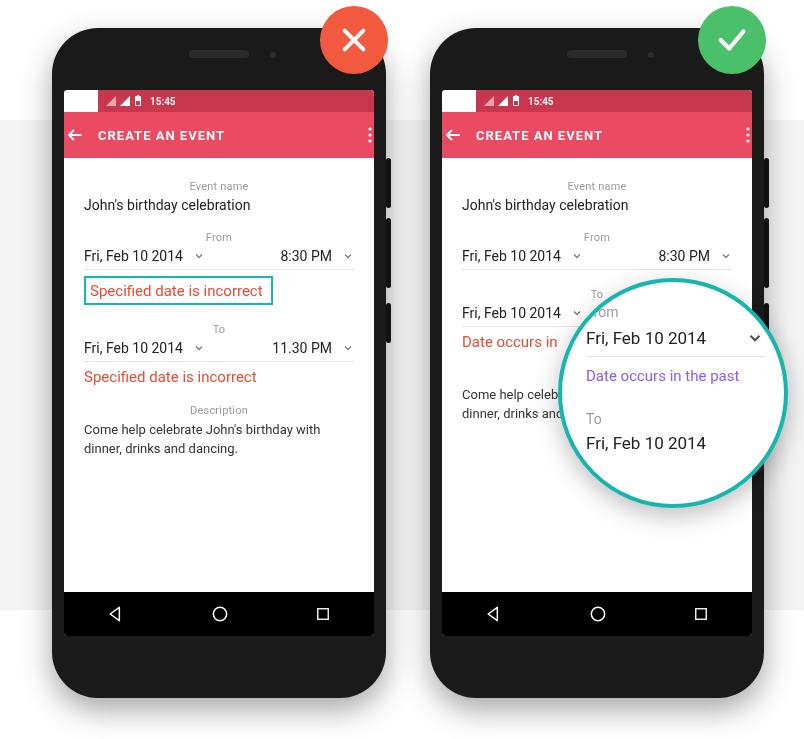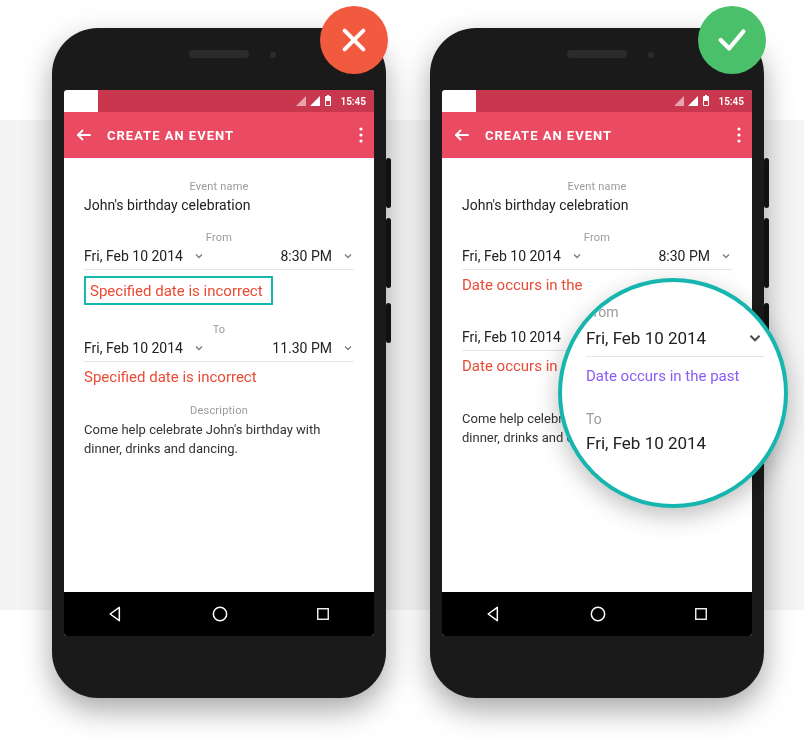--- a/index.html
+++ b/index.html
@@ -15,26 +15,26 @@
   .phone .side-btn{position:absolute;background:#111;border-radius:3px;}
   .phone .side-btn.a{right:-5px;top:130px;width:5px;height:50px;}
   .phone .side-btn.b{right:-5px;top:190px;width:5px;height:70px;}
   .phone .side-btn.c{right:-5px;top:275px;width:5px;height:40px;}
   .phone-left{left:52px;}
   .phone-right{left:430px;}
 
   .screen{position:absolute;left:12px;right:12px;top:62px;bottom:62px;background:#fff;border-radius:3px;overflow:hidden;display:flex;flex-direction:column;}
 
   
-  .statusbar{height:22px;background:#c9374e;display:flex;align-items:center;justify-content:flex-end;gap:4px;padding:0 8px;color:#fff;font-size:10px;margin-left:34px;}
+  .statusbar{height:22px;background:#c9374e;display:flex;align-items:center;gap:4px;padding:0 8px;color:#fff;font-size:10px;margin-left:34px;}
   .statusbar svg{display:block;}
   .clock{font-weight:600;margin-left:4px;}
 
   
-  .appbar{height:46px;background:#ea4b63;display:flex;align-items:center;padding:0 11px;color:#fff;}
+  .appbar{height:46px;background:#ea4b63;display:flex;align-items:center;padding:0 2px;color:#fff;}
   .appbar .back{margin-right:14px;display:flex;align-items:center;}
   .appbar .title{font-size:13px;font-weight:700;letter-spacing:1px;flex:1;}
   .appbar .more{display:flex;align-items:center;}
 
   
   .form{flex:1;padding:22px 20px 0 20px;color:#222;}
   .fld-label{font-size:11px;color:#9b9b9b;margin-bottom:4px;letter-spacing:.2px;text-align:center;}
   .fld-value{font-size:14px;color:#222;}
   .field{margin-bottom:18px;}
   .time-row{display:flex;justify-content:space-between;align-items:flex-end;border-bottom:1px solid #e4e4e4;padding-bottom:5px;}
@@ -249,21 +249,20 @@
                   <polyline points="6 9 12 15 18 9"></polyline>
                 </svg>
             </span>
             <span class="time-part">
               <span class="fld-value">8:30 PM</span>
               <svg class="chev" width="12" height="12" viewBox="0 0 24 24" fill="none" stroke="currentColor" stroke-width="2.6">
                   <polyline points="6 9 12 15 18 9"></polyline>
                 </svg>
             </span>
           </div>
-          <div class="error">Date occurs in the</div>
         </div>
 
         <div class="field">
           <div class="fld-label">To</div>
           <div class="time-row">
             <span class="date-part">
               <span class="fld-value">Fri, Feb 10 2014</span>
               <svg class="chev" width="12" height="12" viewBox="0 0 24 24" fill="none" stroke="currentColor" stroke-width="2.6">
                   <polyline points="6 9 12 15 18 9"></polyline>
                 </svg>

